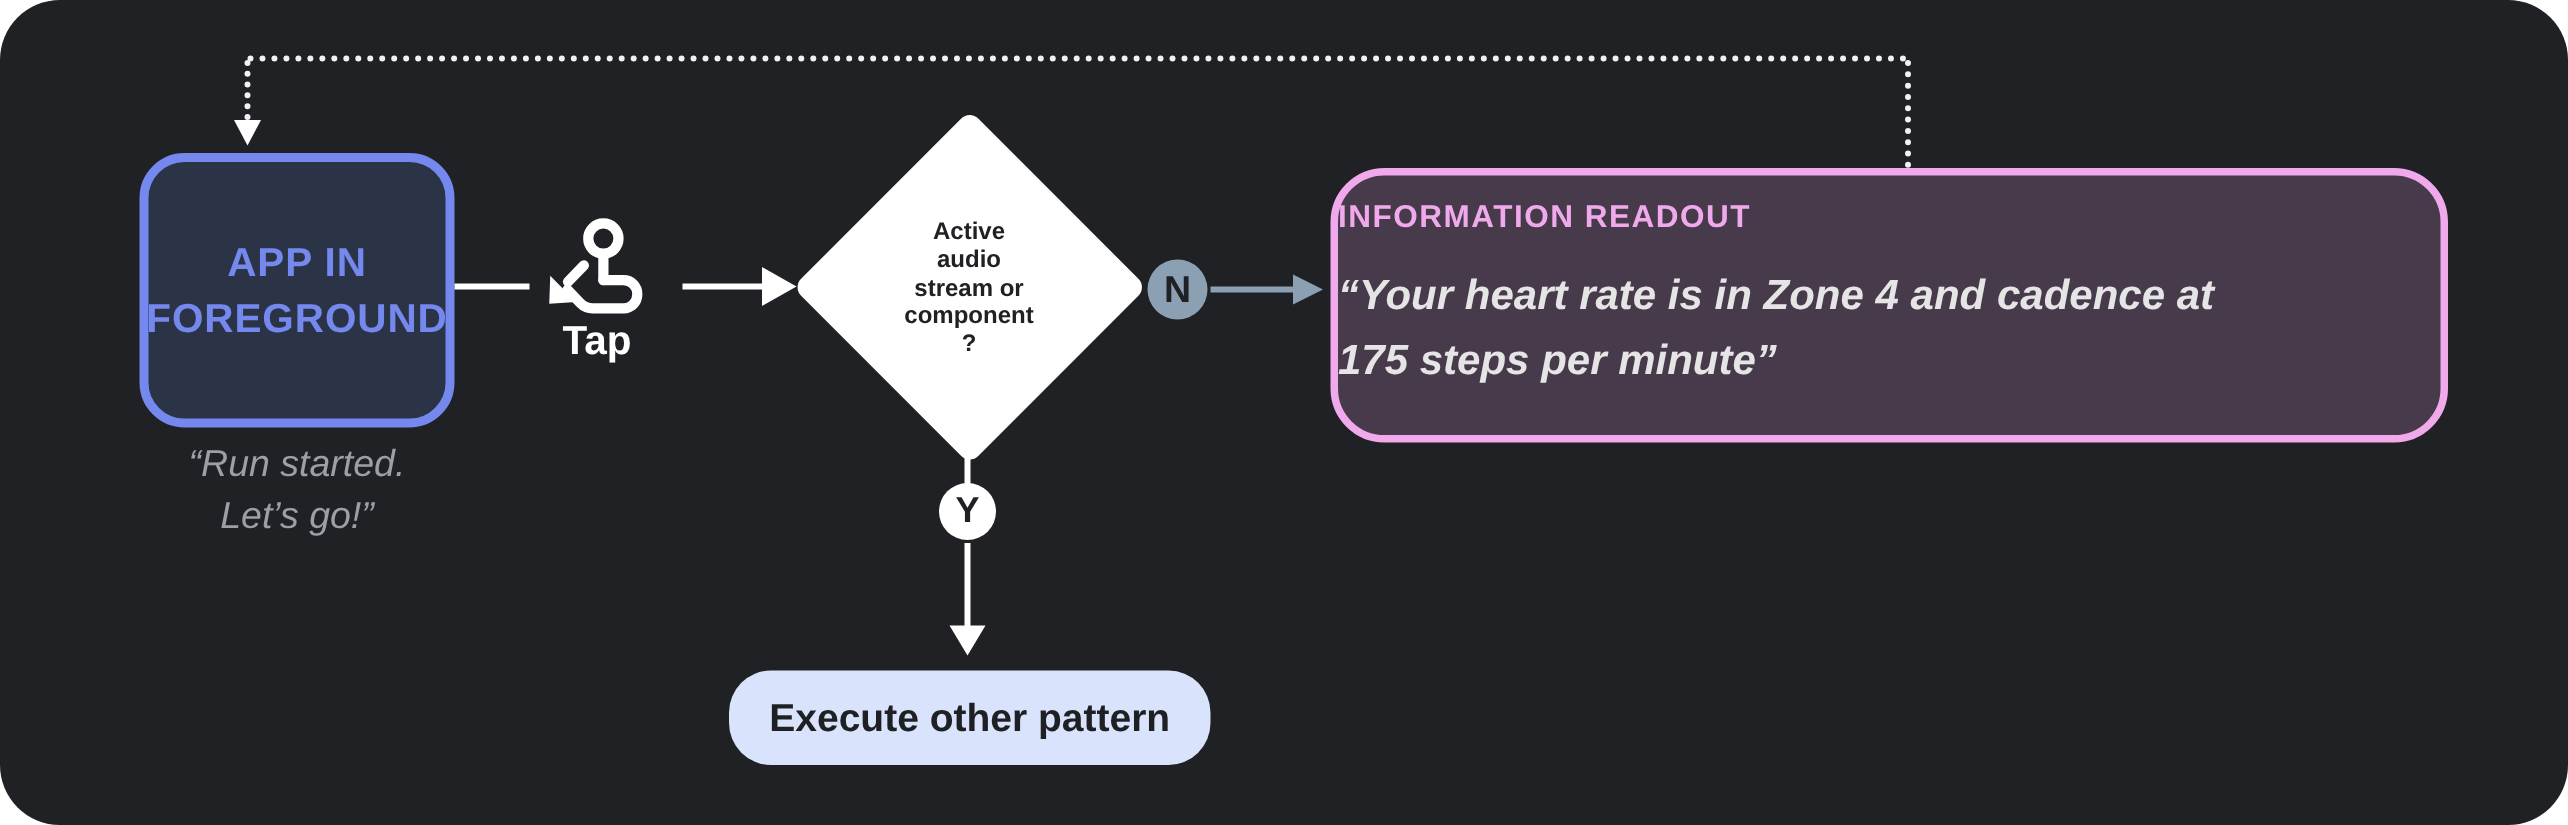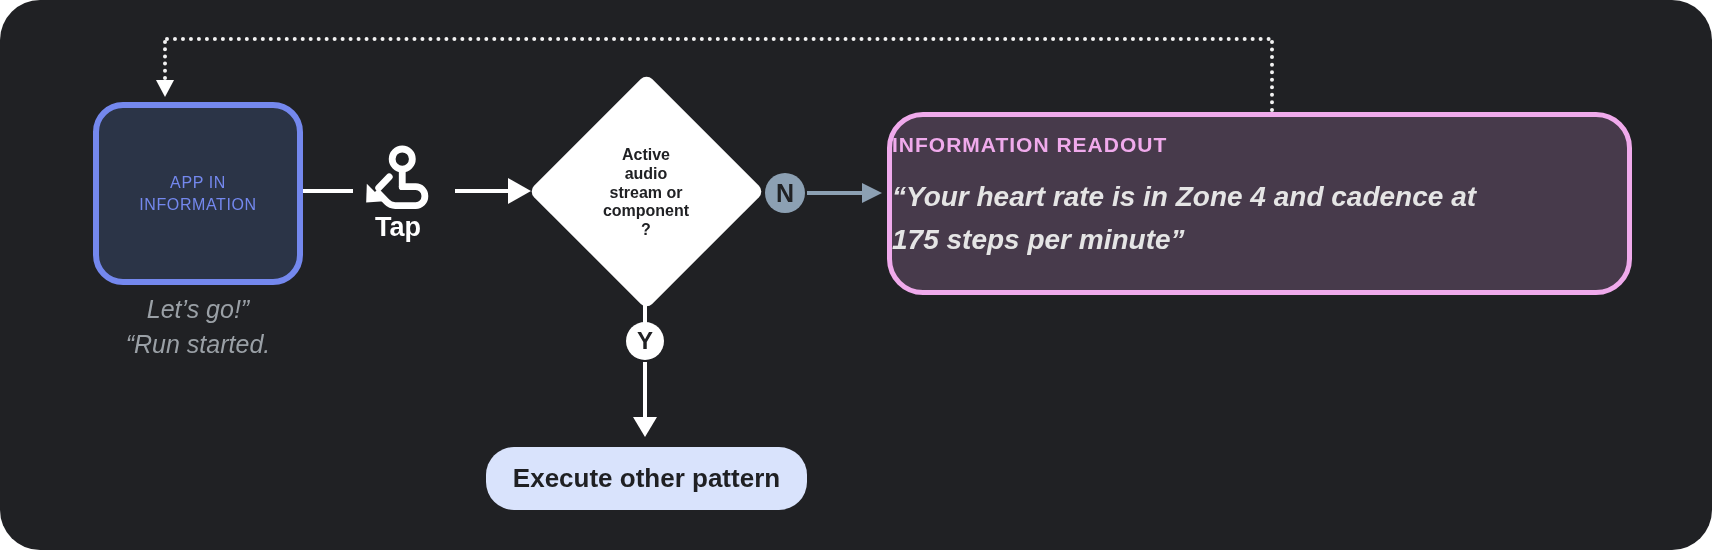--- a/index.html
+++ b/index.html
@@ -14,21 +14,21 @@
   .dot-v{position:absolute;width:0;border-left:4px dotted #f2f2f2;}
   .dot-v.left{left:163px;top:40px;height:40px;}
   .dot-v.right{left:1270px;top:40px;height:72px;}
   .ah-down-sm{position:absolute;width:0;height:0;
     border-left:9px solid transparent;border-right:9px solid transparent;
     border-top:17px solid #ffffff;}
   
   .app-box{position:absolute;left:93px;top:102px;width:210px;height:183px;
     box-sizing:border-box;background:#2B3447;border:6px solid #7488EE;
     border-radius:30px;display:flex;align-items:center;justify-content:center;}
-  .app-label{color:#7488EE;font-weight:normal;font-size:16px;letter-spacing:.6px;
+  .app-label{color:#7488EE;font-weight:bold;font-size:27px;letter-spacing:.6px;
     text-align:center;line-height:1.35;}
   .app-label .line{display:block;}
   .caption{position:absolute;left:63px;top:292px;width:270px;text-align:center;
     color:#9AA0A6;font-style:italic;font-size:25px;line-height:1.4;}
   .caption .line{display:block;}
   
   .wline{position:absolute;background:#ffffff;}
   .ah-right{position:absolute;width:0;height:0;
     border-top:13px solid transparent;border-bottom:13px solid transparent;
     border-left:23px solid #ffffff;}
@@ -73,26 +73,26 @@
 <div class="canvas">
 
   <div class="dot-h"></div>
   <div class="dot-v left"></div>
   <div class="dot-v right"></div>
   <div class="ah-down-sm" style="left:156px;top:80px;"></div>
 
   <div class="app-box">
     <div class="app-label">
       <span class="line">APP IN</span>
-      <span class="line">INFORMATION</span>
+      <span class="line">FOREGROUND</span>
     </div>
   </div>
   <div class="caption">
+    <span class="line">“Run started.</span>
     <span class="line">Let’s go!”</span>
-    <span class="line">“Run started.</span>
   </div>
 
   <div class="wline" style="left:303px;top:189px;width:50px;height:4px;"></div>
 
   <div class="tap-icon">
     <svg viewBox="0 0 48 48" width="78" height="78">
       <g fill="none" stroke="#ffffff" stroke-width="4.2" stroke-linecap="round" stroke-linejoin="round">
         <circle cx="26" cy="10.5" r="6.2"></circle>
         <path d="M26 17 L26 27.5"></path>
         <path d="M26 27.5 h8.3 a5.6 5.6 0 0 1 5.6 5.6 v0.4 a5.6 5.6 0 0 1 -5.6 5.6 h-12.6 a7.2 7.2 0 0 1 -5.2 -2.2 l-5.2 -5.4"></path>

